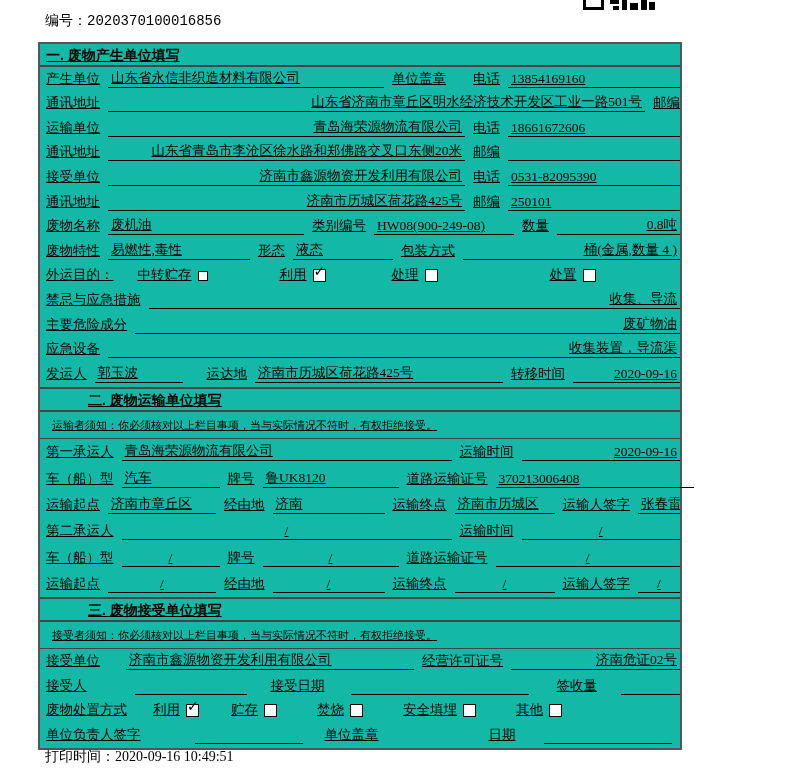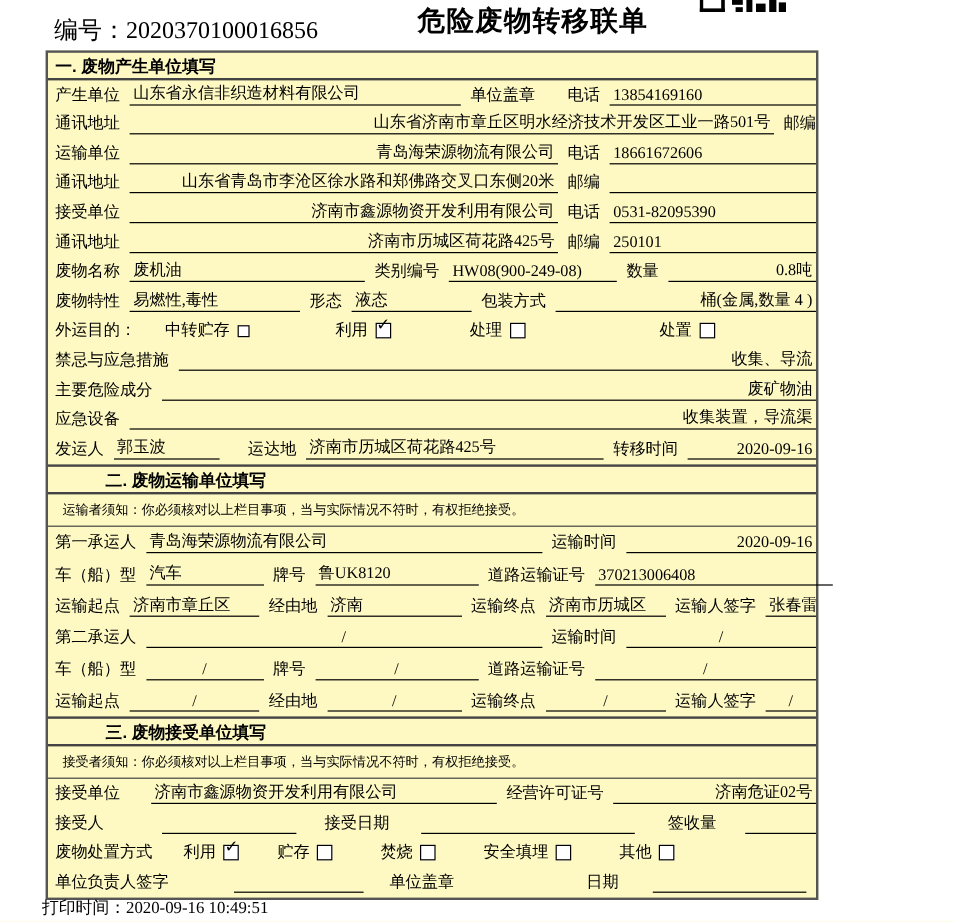--- a/index.html
+++ b/index.html
@@ -4,31 +4,31 @@
 <style>
   html,body{margin:0;padding:0;}
   body{
     width:796px;height:768px;background:#ffffff;color:#000;
     font-family:"Liberation Serif","DejaVu Serif",serif;
     overflow:hidden;
   }
   .page{position:relative;width:796px;height:768px;}
   
   .doc-header{position:relative;height:40px;}
-  .serial{position:absolute;left:45px;top:12px;font-size:20px;white-space:nowrap;}
+  .serial{position:absolute;left:45px;top:12px;font-size:14px;white-space:nowrap;font-family:Liberation Mono, monospace;}
   .doc-title{
     position:absolute;left:92px;right:0;top:2px;text-align:center;
     font-size:23px;font-weight:900;letter-spacing:1px;
     font-family:"Liberation Sans","DejaVu Sans",sans-serif;
   }
   .qr{position:absolute;left:583px;top:0;width:72px;height:10px;}
   
   .form{
     position:absolute;left:38px;top:42px;width:644px;
-    border:2px solid #555;box-sizing:border-box;background:#fef9c3;
+    border:2px solid #555;box-sizing:border-box;background:#14b8a6;text-decoration:underline;
   }
   .sec-header{
     font-family:"Liberation Sans","DejaVu Sans",sans-serif;
     font-weight:bold;font-size:14px;line-height:20px;height:20px;
     padding:1px 6px 0 6px;border-bottom:2px solid #444;box-sizing:content-box;
   }
   .sec-header.mid{border-top:2px solid #444;padding-left:48px;}
   .notice{
     font-size:11px;height:26px;line-height:26px;padding:0 12px;
     border-bottom:1px solid #444;white-space:nowrap;
@@ -50,30 +50,29 @@
   .opt{display:inline-flex;align-items:flex-end;white-space:nowrap;flex:none;}
   .cb{
     width:11px;height:11px;border:1px solid #000;margin:0 0 2px 6px;
     position:relative;display:inline-block;flex:none;background:#fff;
   }
   .cb.small{width:8px;height:8px;margin-bottom:3px;}
   .cb .mark{
     position:absolute;left:0px;top:-7px;font-size:14px;font-weight:bold;
     font-family:"DejaVu Sans",sans-serif;
   }
-  .print-time{position:absolute;left:35px;top:748px;font-size:14px;white-space:nowrap;}
+  .print-time{position:absolute;left:45px;top:748px;font-size:14px;white-space:nowrap;}
 </style>
 </head>
 <body>
 
 <div class="page">
 
   <div class="doc-header">
     <div class="serial"><span>编号：</span><span>2020370100016856</span></div>
-    <div class="doc-title">危险废物转移联单</div>
     <svg class="qr" viewBox="0 0 72 10">
       <rect x="0" y="0" width="3" height="10" fill="#000"></rect>
       <rect x="18" y="0" width="3" height="10" fill="#000"></rect>
       <rect x="0" y="7" width="21" height="3" fill="#000"></rect>
       <rect x="27" y="0" width="9" height="4" fill="#000"></rect>
       <rect x="30" y="6" width="6" height="4" fill="#000"></rect>
       <rect x="39" y="0" width="5" height="10" fill="#000"></rect>
       <rect x="47" y="3" width="8" height="7" fill="#000"></rect>
       <rect x="58" y="0" width="6" height="10" fill="#000"></rect>
       <rect x="66" y="2" width="6" height="8" fill="#000"></rect>

